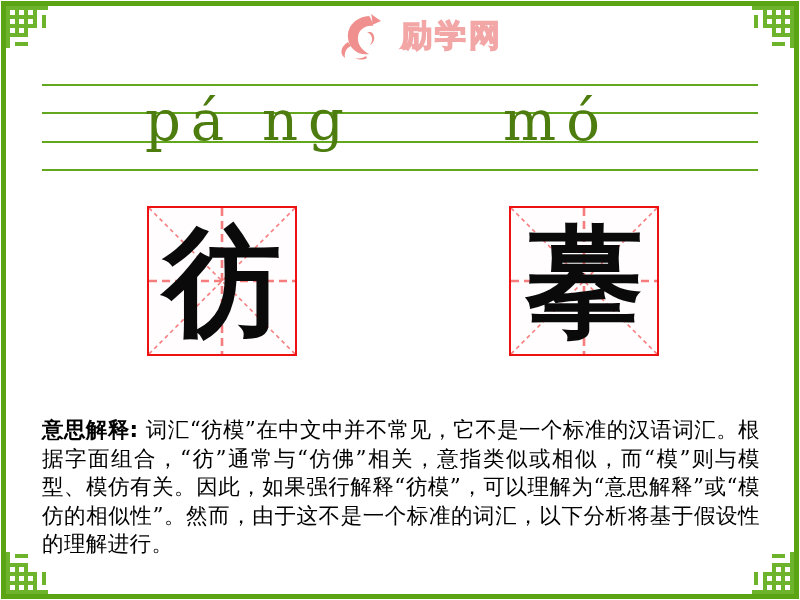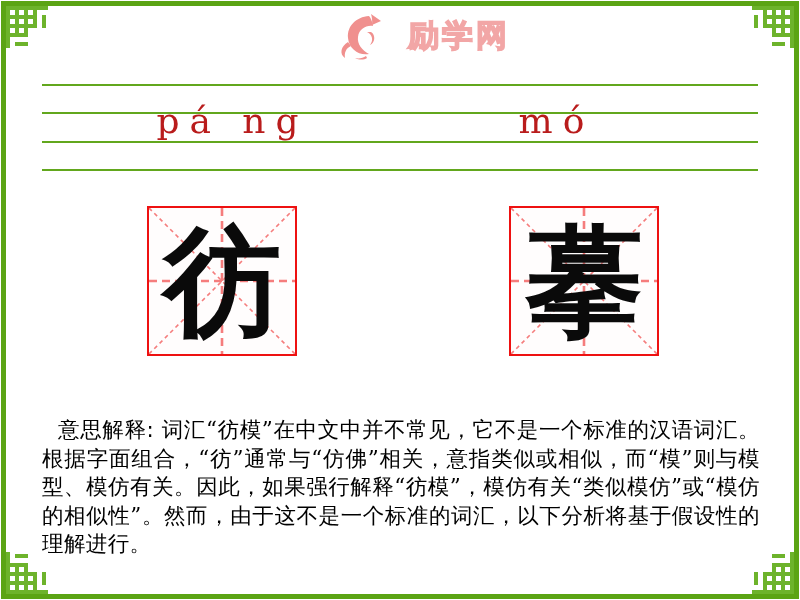--- a/index.html
+++ b/index.html
@@ -20,48 +20,48 @@
   .frame{position:absolute;inset:1px;border:5px solid var(--green);pointer-events:none;}
 
   
   .corner{position:absolute;width:42px;height:42px;color:var(--green-light);}
   .corner.tl{top:6px;left:6px;}
   .corner.tr{top:6px;right:6px;transform:scaleX(-1);}
   .corner.bl{bottom:6px;left:6px;transform:scaleY(-1);}
   .corner.br{bottom:6px;right:6px;transform:scale(-1,-1);}
 
   
-  .logo{position:absolute;top:12px;left:336px;display:flex;align-items:center;gap:16px;}
+  .logo{position:absolute;top:12px;left:336px;display:flex;align-items:center;gap:9px;}
   .logo .brand{font-size:31px;font-weight:bold;letter-spacing:3px;
     color:var(--pink-text);-webkit-text-stroke:1.5px #f2a6a6;
     font-family:"DejaVu Sans",sans-serif;}
 
   
   .staff-line{position:absolute;left:42px;width:716px;height:2.4px;background:#62a71d;}
   .pinyin{position:absolute;top:93px;font-family:"DejaVu Serif",serif;
-    font-size:36px;line-height:56px;color:#b91c1c;letter-spacing:10px;
+    font-size:56px;line-height:56px;color:#4d7c0f;letter-spacing:10px;
     text-align:center;white-space:pre;}
   .pinyin.first{left:145px;width:175px;}
   .pinyin.second{left:469px;width:175px;}
 
   
   .hanzi-box{position:absolute;top:206px;width:150px;height:150px;
     border:2px solid var(--red);background:#fffdfd;}
   .hanzi-box.first{left:147px;}
   .hanzi-box.second{left:509px;}
   .hanzi-box svg.grid{position:absolute;inset:0;width:100%;height:100%;}
   .hanzi-box .char{position:absolute;inset:0;display:flex;align-items:center;
     justify-content:center;font-size:118px;font-weight:900;color:#0a0a0a;
     font-family:"DejaVu Serif",serif;line-height:1;}
 
   
   .meaning{position:absolute;left:42px;top:416px;width:718px;
     font-family:"DejaVu Serif",serif;font-size:21.5px;line-height:28.5px;
     color:var(--ink);text-align:justify;letter-spacing:0.4px;}
-  .meaning .label{font-weight:normal;font-family:"DejaVu Sans",sans-serif;margin-left:16px;}
+  .meaning .label{font-weight:bold;font-family:"DejaVu Sans",sans-serif;}
 </style>
 </head>
 <body>
 
 <div class="page">
 
   <div class="frame"></div>
 
   <svg width="0" height="0" style="position:absolute" aria-hidden="true">
     <defs>
@@ -131,15 +131,15 @@
   <div class="hanzi-box second">
     <svg class="grid" viewBox="0 0 146 146" preserveAspectRatio="none">
       <line x1="0" y1="0" x2="146" y2="146" stroke="var(--red-dash)" stroke-width="1.6" stroke-dasharray="4 3.5"></line>
       <line x1="146" y1="0" x2="0" y2="146" stroke="var(--red-dash)" stroke-width="1.6" stroke-dasharray="4 3.5"></line>
       <line x1="73" y1="0" x2="73" y2="146" stroke="var(--red-dash)" stroke-width="2.6" stroke-dasharray="8 5"></line>
       <line x1="0" y1="73" x2="146" y2="73" stroke="var(--red-dash)" stroke-width="2.6" stroke-dasharray="8 5"></line>
     </svg>
     <div class="char">摹</div>
   </div>
 
-  <p class="meaning"><span class="label">意思解释:</span><span> 词汇“彷模”在中文中并不常见，它不是一个标准的汉语词汇。根据字面组合，“彷”通常与“仿佛”相关，意指类似或相似，而“模”则与模型、模仿有关。因此，如果强行解释“彷模”，模仿有关“类似模仿”或“模仿的相似性”。然而，由于这不是一个标准的词汇，以下分析将基于假设性的理解进行。</span></p>
+  <p class="meaning"><span class="label">意思解释:</span><span> 词汇“彷模”在中文中并不常见，它不是一个标准的汉语词汇。根据字面组合，“彷”通常与“仿佛”相关，意指类似或相似，而“模”则与模型、模仿有关。因此，如果强行解释“彷模”，可以理解为“意思解释”或“模仿的相似性”。然而，由于这不是一个标准的词汇，以下分析将基于假设性的理解进行。</span></p>
 
 </div>
 
 </body></html>

